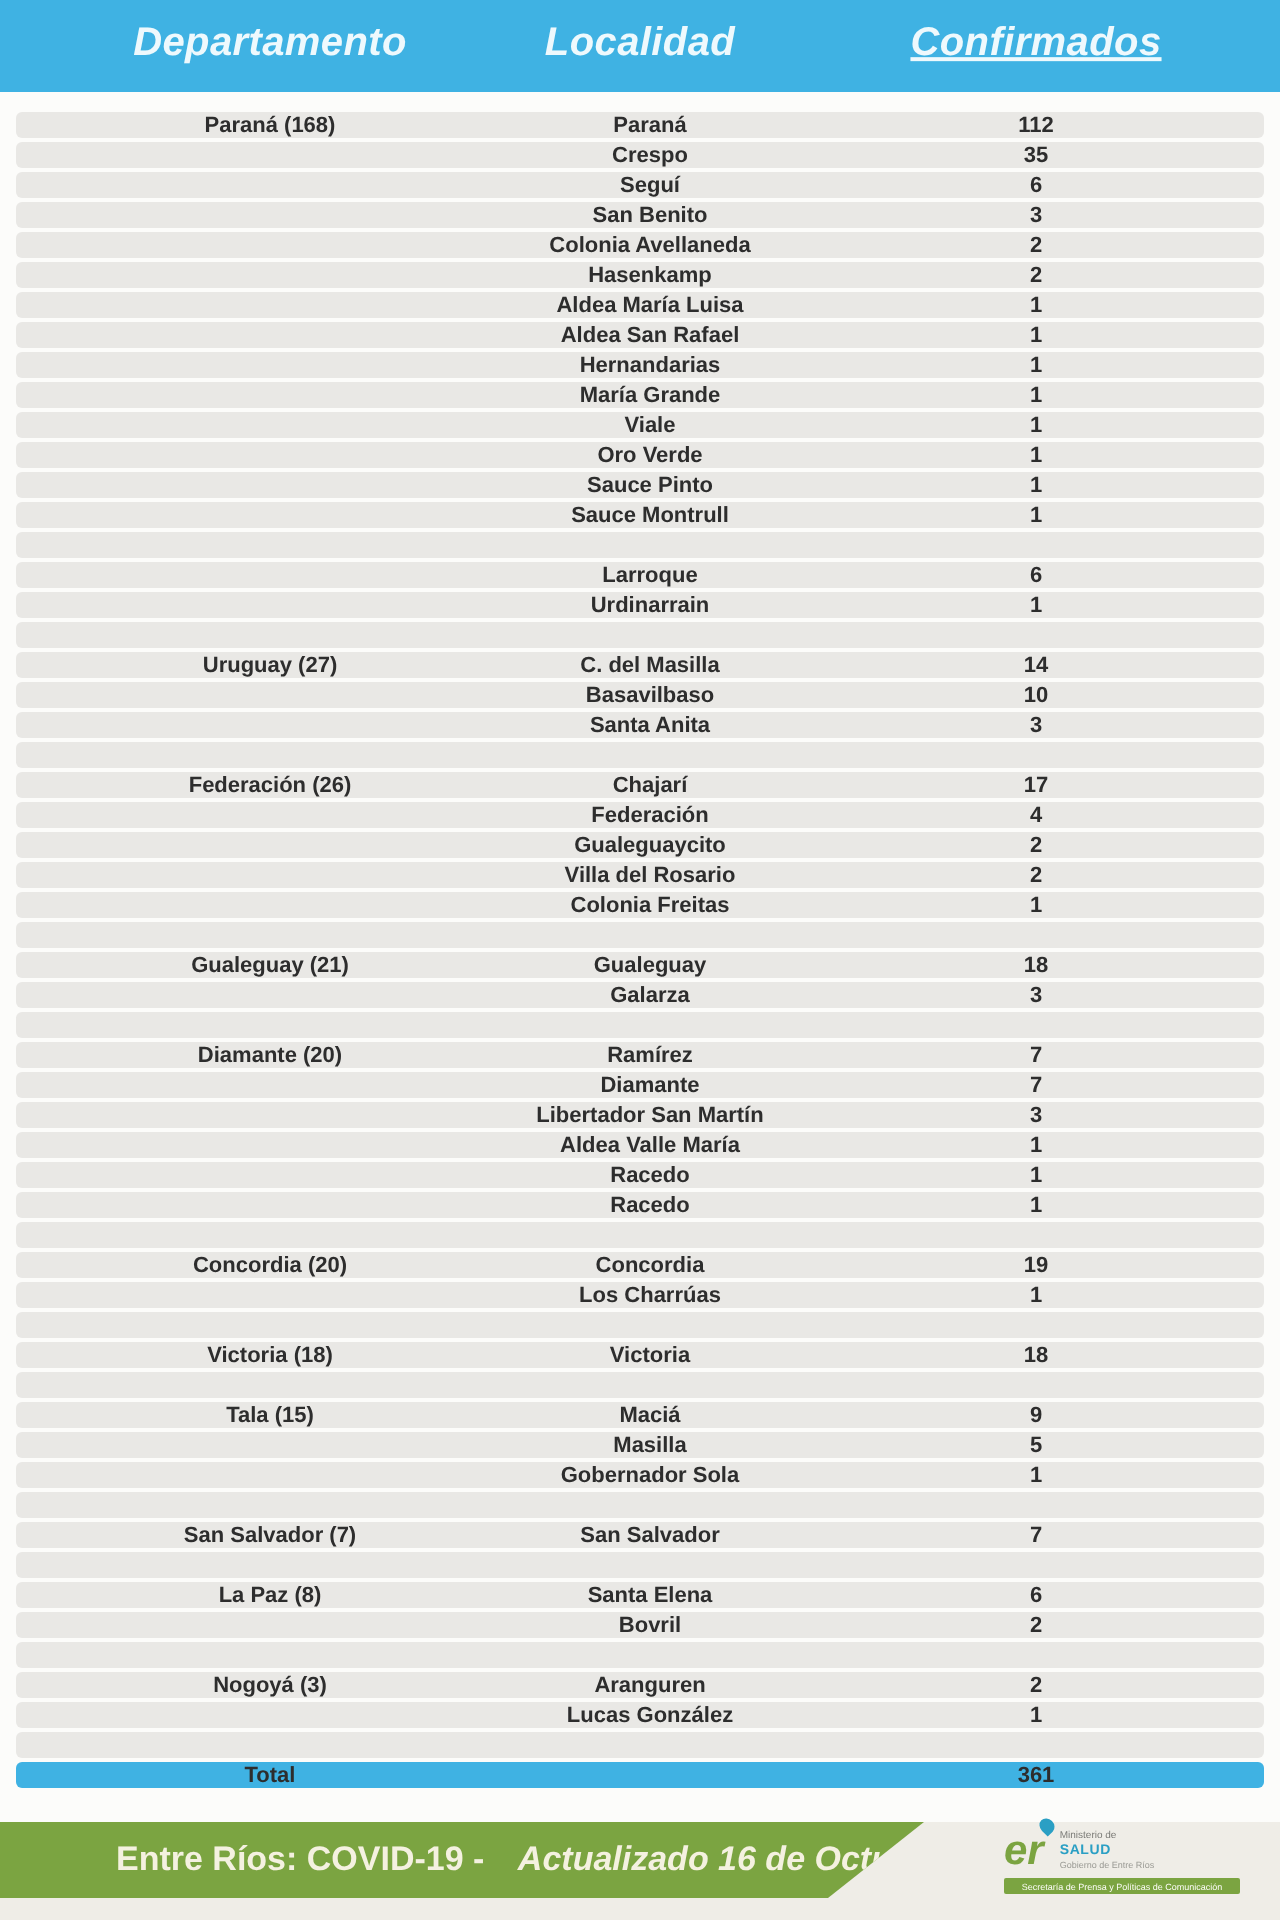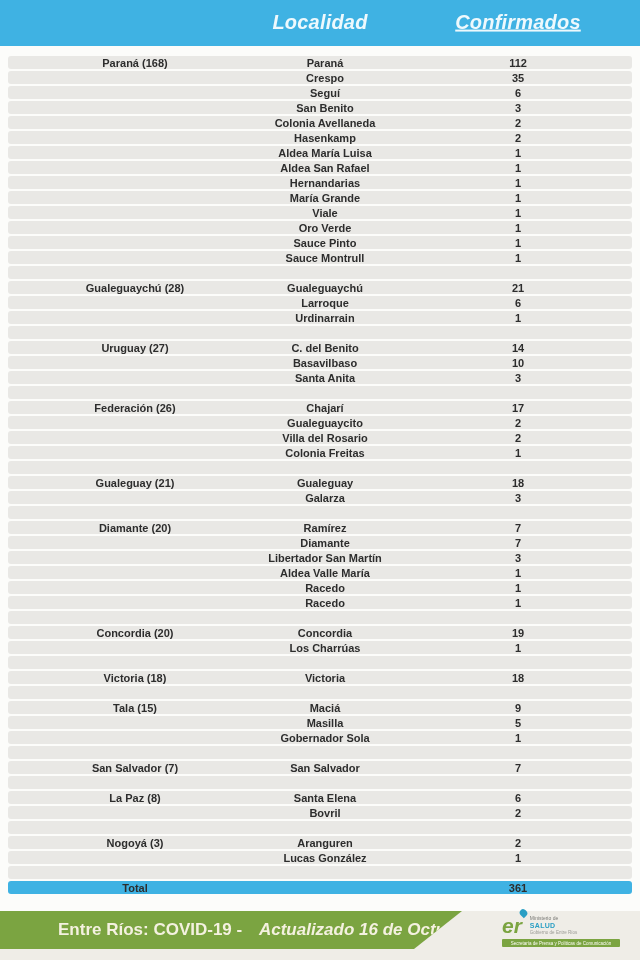--- a/index.html
+++ b/index.html
@@ -72,20 +72,21 @@
   .logo-banner{
     margin-top:3px;background:var(--green);color:#fdfdf8;
     font-size:4.5px;text-align:center;padding:1.5px 2px;white-space:nowrap;
     overflow:hidden;border-radius:1px;
   }
 </style>
 </head>
 <body>
 
 <div class="header">
+  <span class="h1">Departamento</span>
   <span class="h2">Localidad</span>
   <span class="h3">Confirmados</span>
 </div>
 
 <div class="table">
   <div>
       <div class="row">
         <span class="c1">Paraná (168)</span>
         <span class="c2">Paraná</span>
         <span class="c3">112</span>
@@ -150,55 +151,55 @@
         <span class="c2">Sauce Pinto</span>
         <span class="c3">1</span>
       </div>
       <div class="row">
         <span class="c1"></span>
         <span class="c2">Sauce Montrull</span>
         <span class="c3">1</span>
       </div>
       <div class="row"></div>
       <div class="row">
-        <span class="c1">Gualeguaychú (28)</span>
-        <span class="c2">Gualeguaychú</span>
-        <span class="c3">21</span>
-      </div>
-      <div class="row">
         <span class="c1"></span>
         <span class="c2">Larroque</span>
         <span class="c3">6</span>
       </div>
       <div class="row">
         <span class="c1"></span>
         <span class="c2">Urdinarrain</span>
         <span class="c3">1</span>
       </div>
       <div class="row"></div>
       <div class="row">
         <span class="c1">Uruguay (27)</span>
-        <span class="c2">C. del Benito</span>
+        <span class="c2">C. del Masilla</span>
         <span class="c3">14</span>
       </div>
       <div class="row">
         <span class="c1"></span>
         <span class="c2">Basavilbaso</span>
         <span class="c3">10</span>
       </div>
       <div class="row">
         <span class="c1"></span>
         <span class="c2">Santa Anita</span>
         <span class="c3">3</span>
       </div>
       <div class="row"></div>
       <div class="row">
         <span class="c1">Federación (26)</span>
         <span class="c2">Chajarí</span>
         <span class="c3">17</span>
+      </div>
+      <div class="row">
+        <span class="c1"></span>
+        <span class="c2">Federación</span>
+        <span class="c3">4</span>
       </div>
       <div class="row">
         <span class="c1"></span>
         <span class="c2">Gualeguaycito</span>
         <span class="c3">2</span>
       </div>
       <div class="row">
         <span class="c1"></span>
         <span class="c2">Villa del Rosario</span>
         <span class="c3">2</span>

